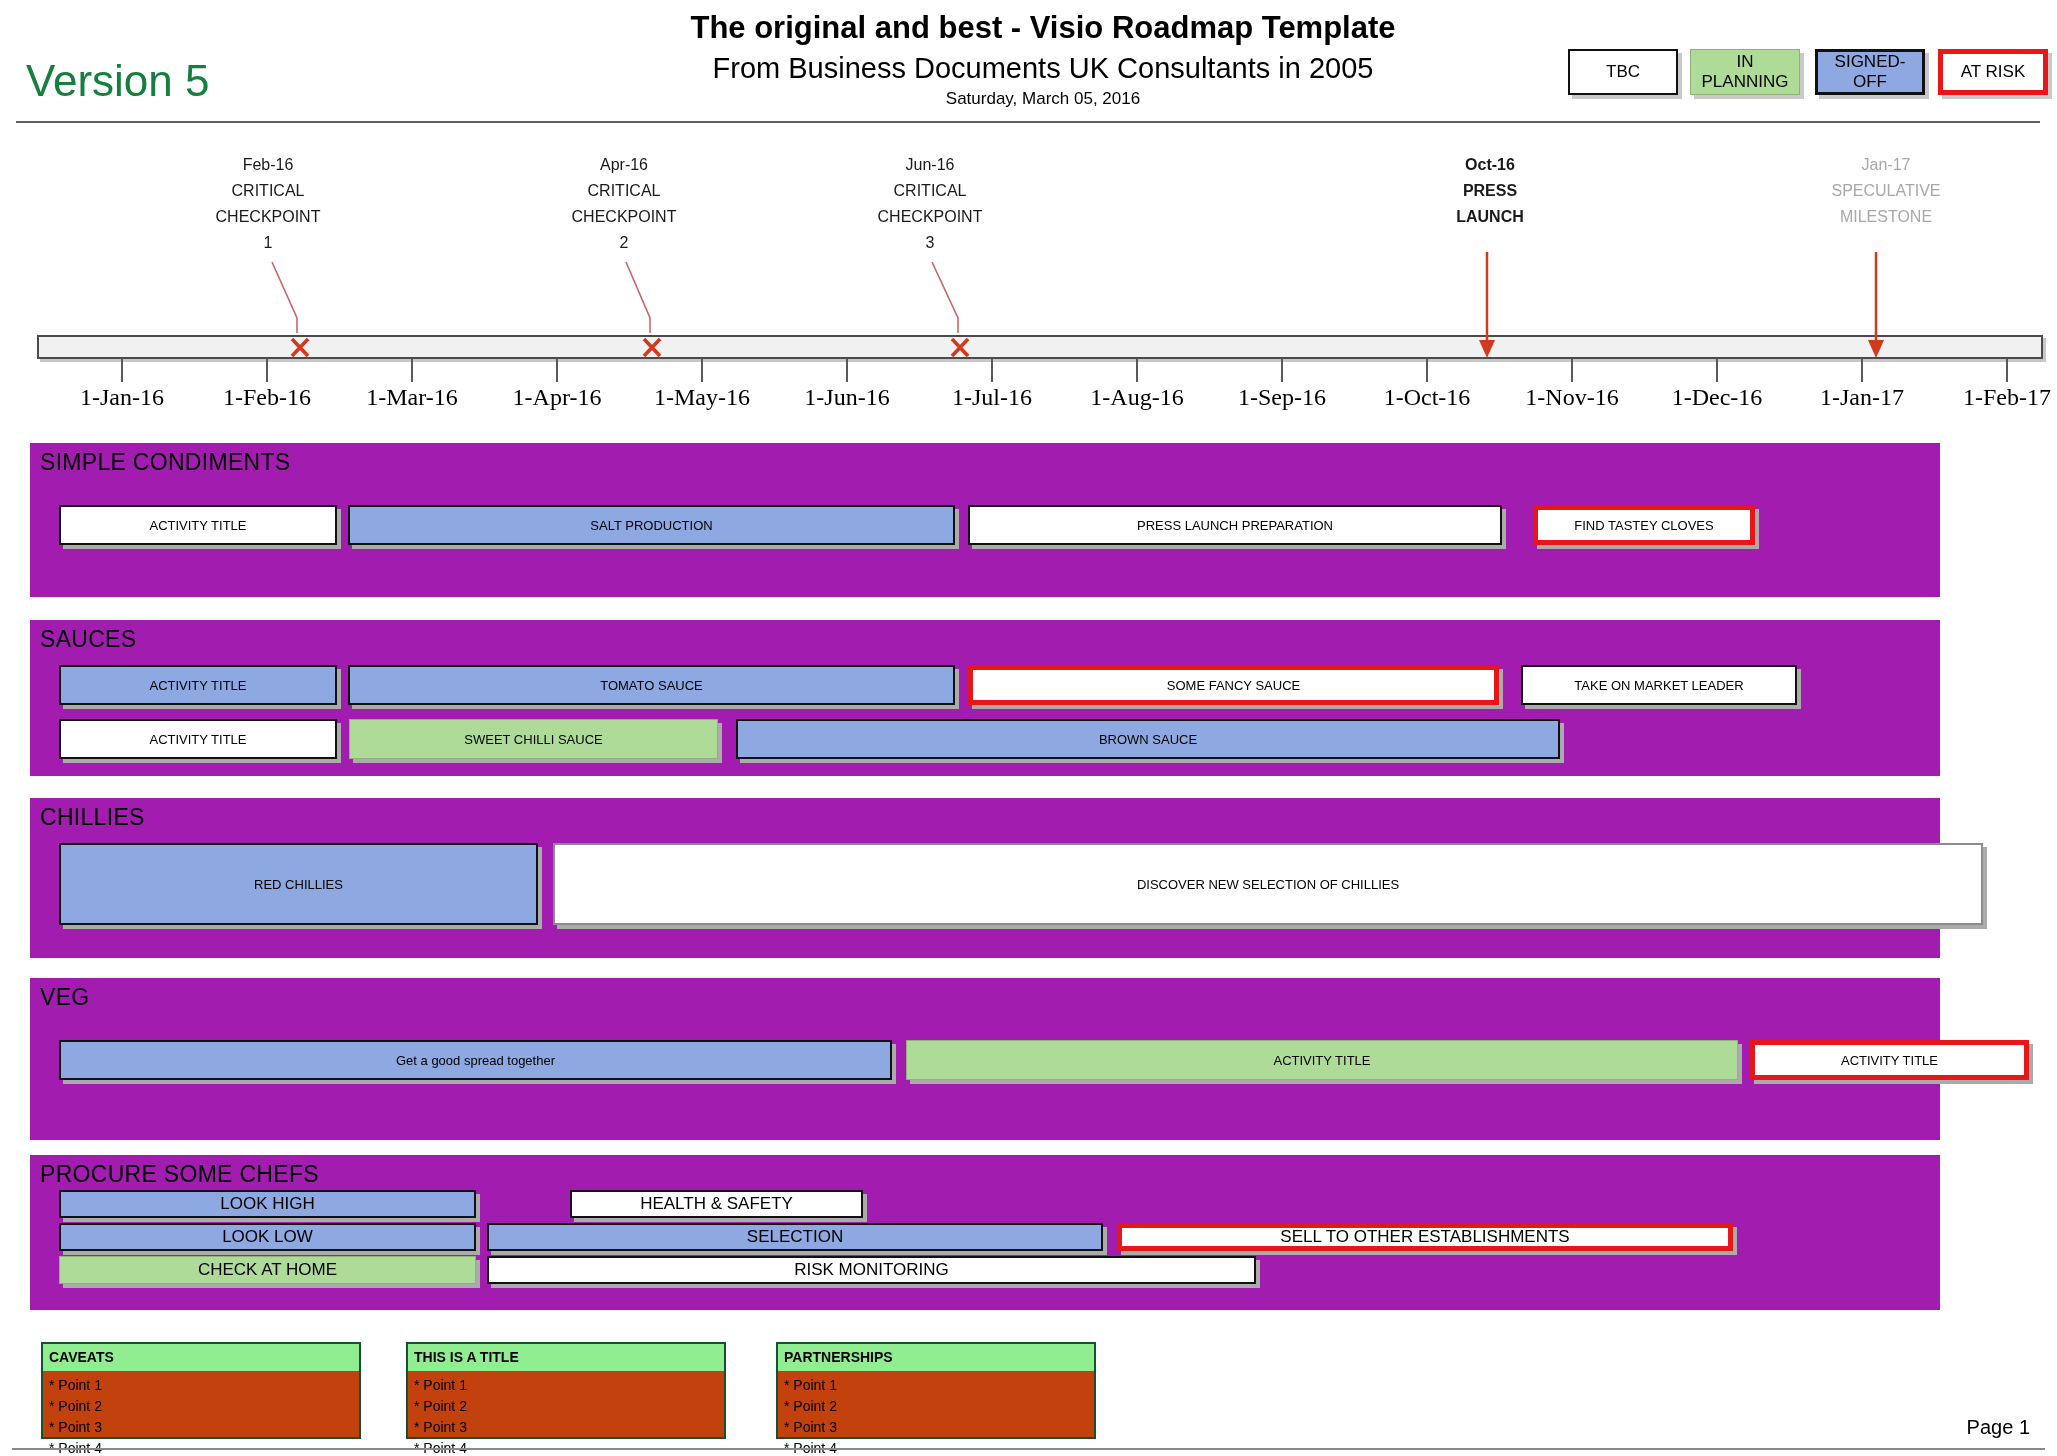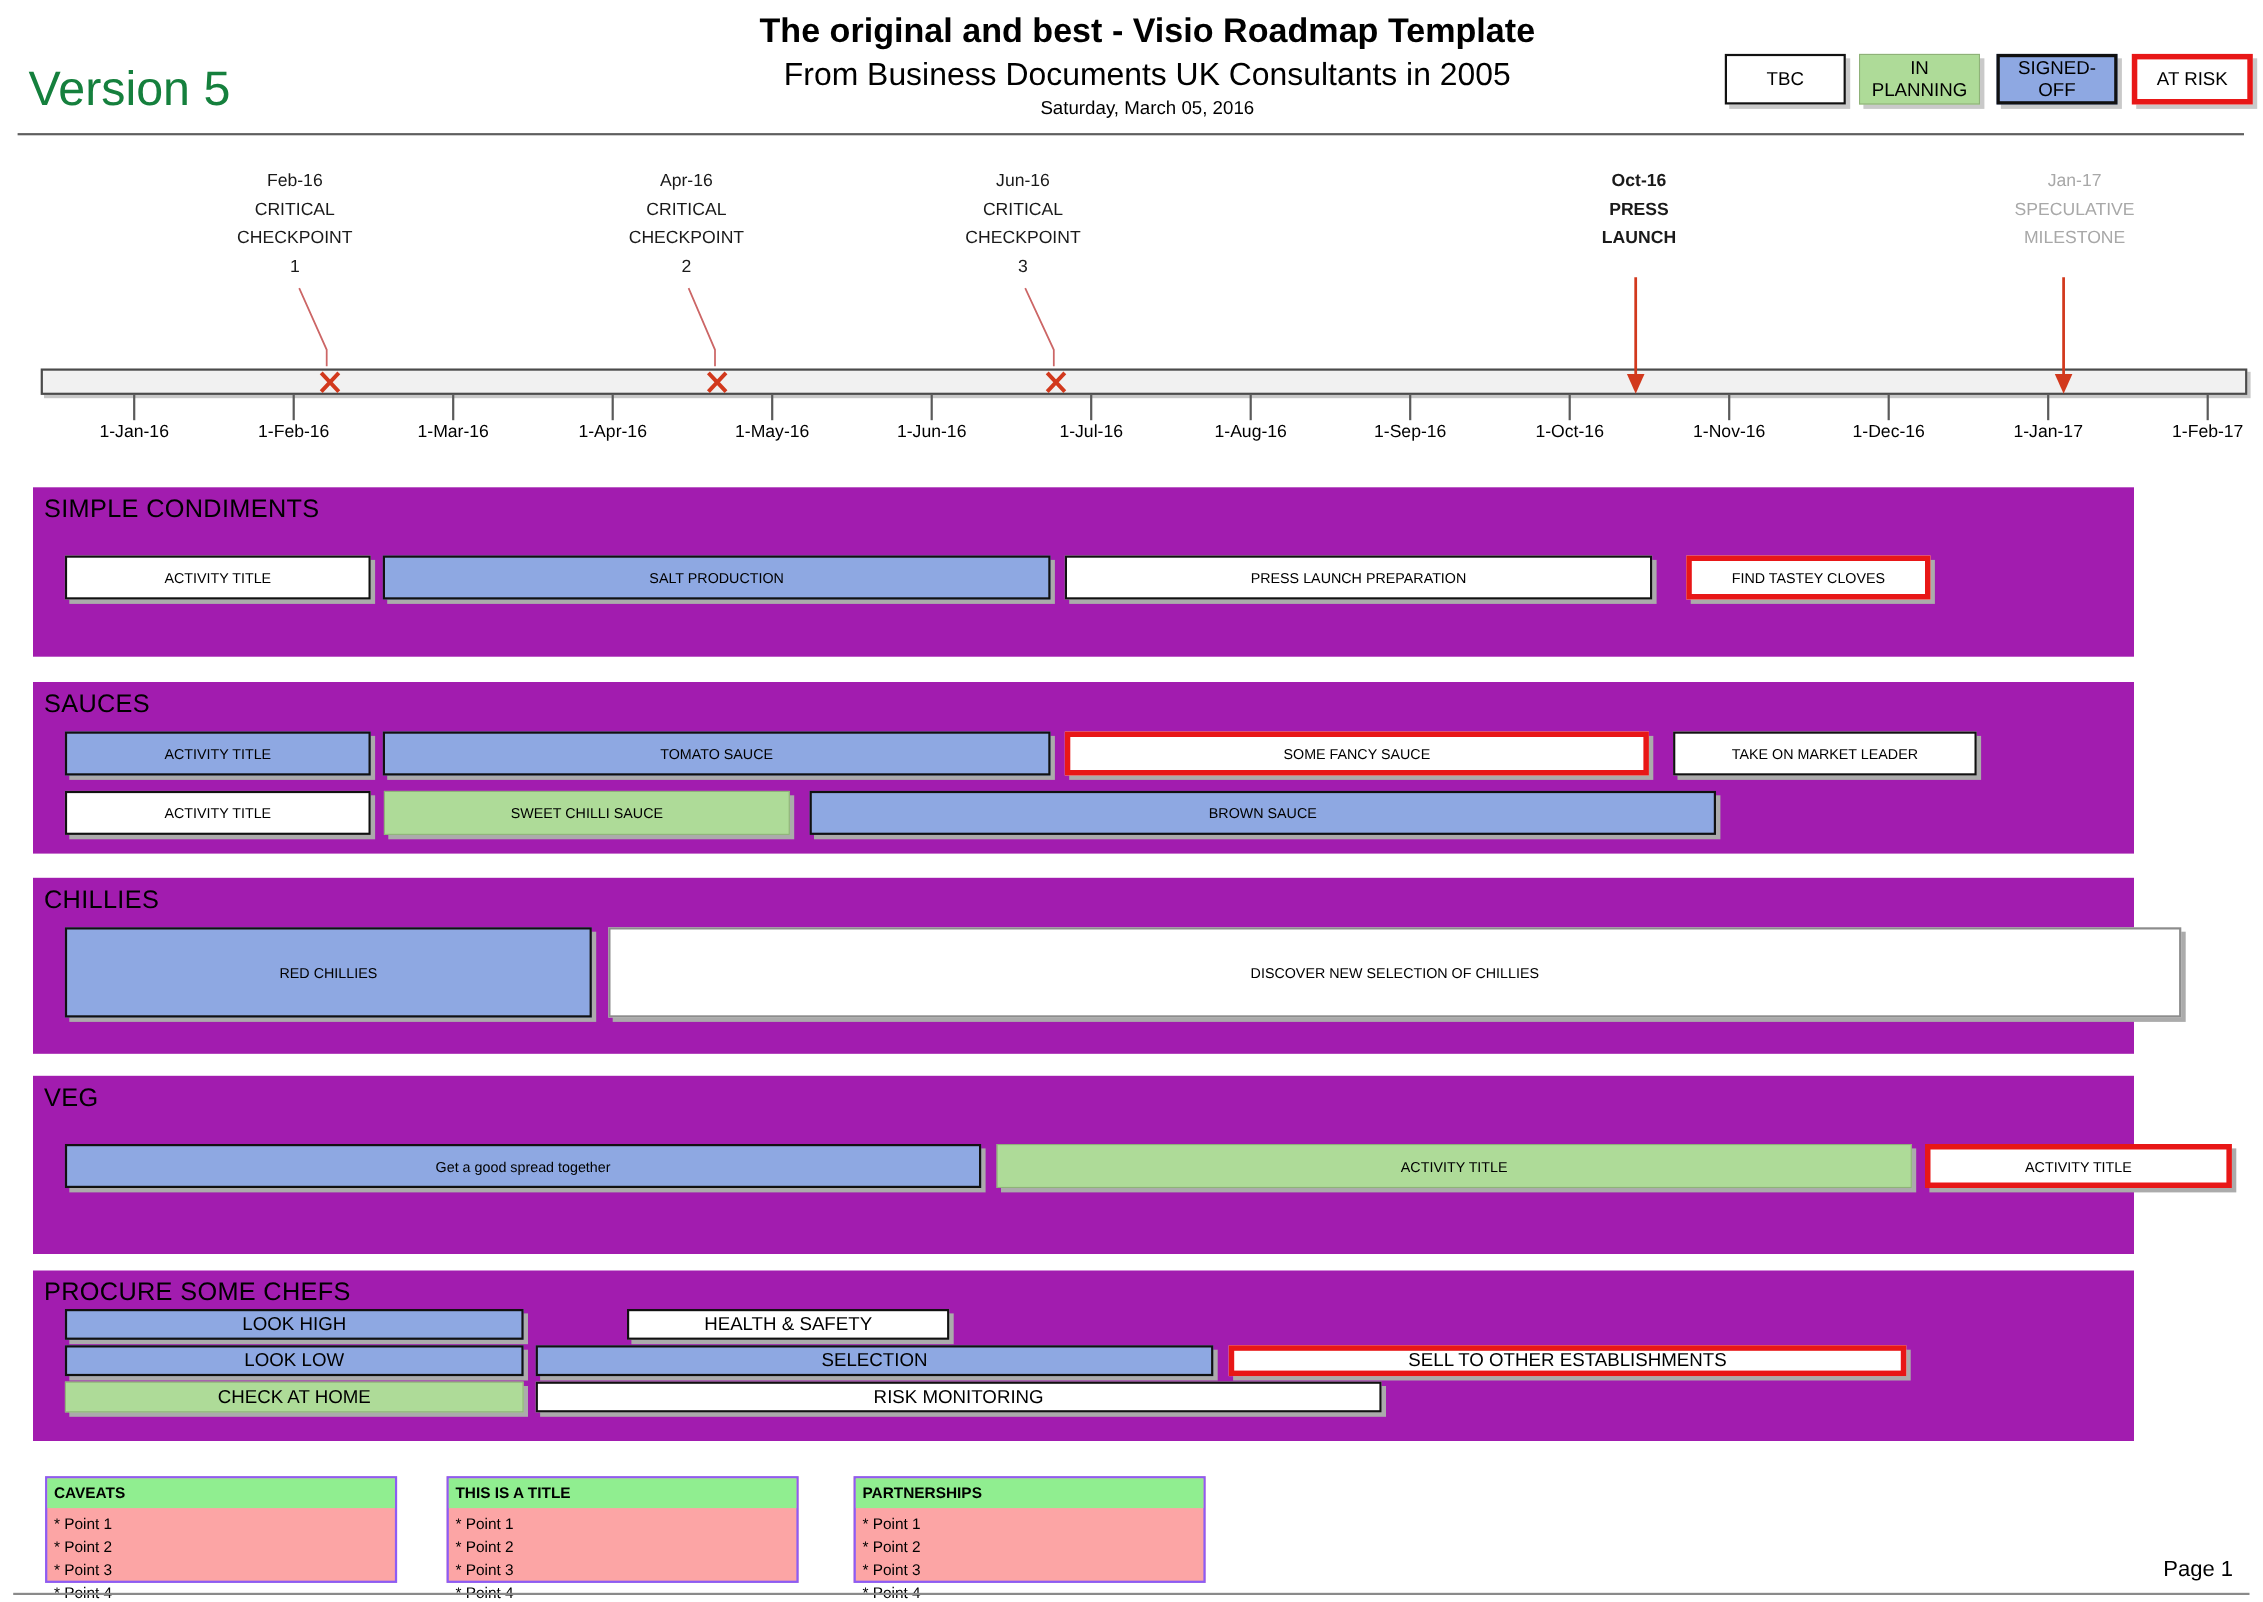--- a/index.html
+++ b/index.html
@@ -34,37 +34,37 @@
   .stem{stroke:#d2391d;stroke-width:2.5px;}
   .arrowhead{fill:#d2391d;}
   .xmark{stroke:#d2391d;stroke-width:3.6px;fill:none;}
 
   
   .timeline-bar{position:absolute;left:37px;top:335px;width:2006px;height:24px;
      box-sizing:border-box;background:#f1f1f1;border:2px solid #4b4b4b;
      box-shadow:3px 3px 0 #c8c8c8;}
   .tick{position:absolute;top:359px;width:0;}
   .tick-line{position:absolute;left:-1px;top:0;width:0;height:23px;border-left:2px solid #5a5a5a;}
-  .tick-label{position:absolute;left:-60px;top:25px;width:120px;text-align:center;font-size:16px;}
+  .tick-label{position:absolute;left:-60px;top:25px;width:120px;text-align:center;font-size:24px;font-family:Liberation Serif, serif;}
 
   
   .lane{position:absolute;left:30px;width:1910px;background:#a21caf;}
   .lane-title{position:absolute;left:10px;top:6px;font-size:23px;letter-spacing:.3px;}
   .bar{position:absolute;box-sizing:border-box;display:flex;align-items:center;justify-content:center;
      text-align:center;font-size:13px;background:#fff;border:2px solid #111;
      box-shadow:4px 4px 0 #ababab;}
   .bar.signed{background:#8ea8e2;}
   .bar.planning{background:#aedb98;border:1px solid #8fb279;}
   .bar.risk{border:5px solid #e81717;}
   .bar.open{border:2px solid #8c8c8c;}
   .bar.small{font-size:17px;}
 
   
   .note{position:absolute;top:1342px;width:320px;height:97px;box-sizing:border-box;
-     background:#fca5a5;border:2px solid #8b5cf6;}
+     background:#c2410c;border:2px solid #14532d;}
   .note-header{background:#90ee90;font-size:14px;font-weight:bold;padding:5px 6px 6px 6px;}
   .note-items{padding:4px 6px;font-size:14px;line-height:21px;}
 
   
   .page-num{position:absolute;left:1830px;top:1416px;width:200px;text-align:right;font-size:20px;}
   .footer-rule{position:absolute;left:12px;top:1448px;width:2033px;height:0;border-top:2px solid #8a8a8a;}
 </style>
 </head>
 <body>
 

